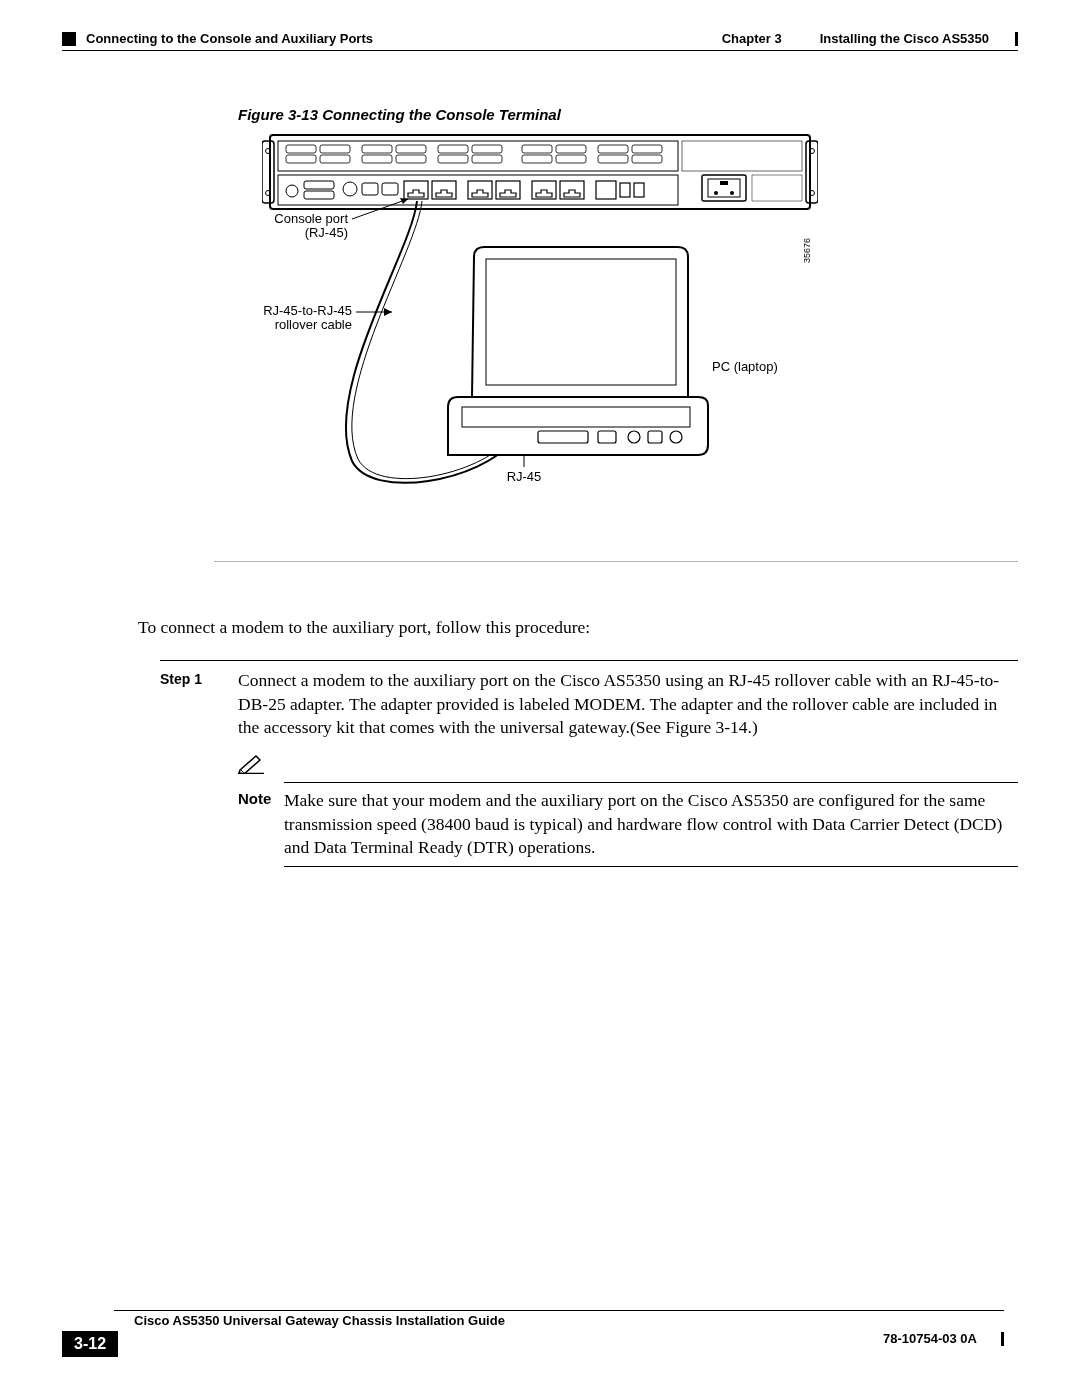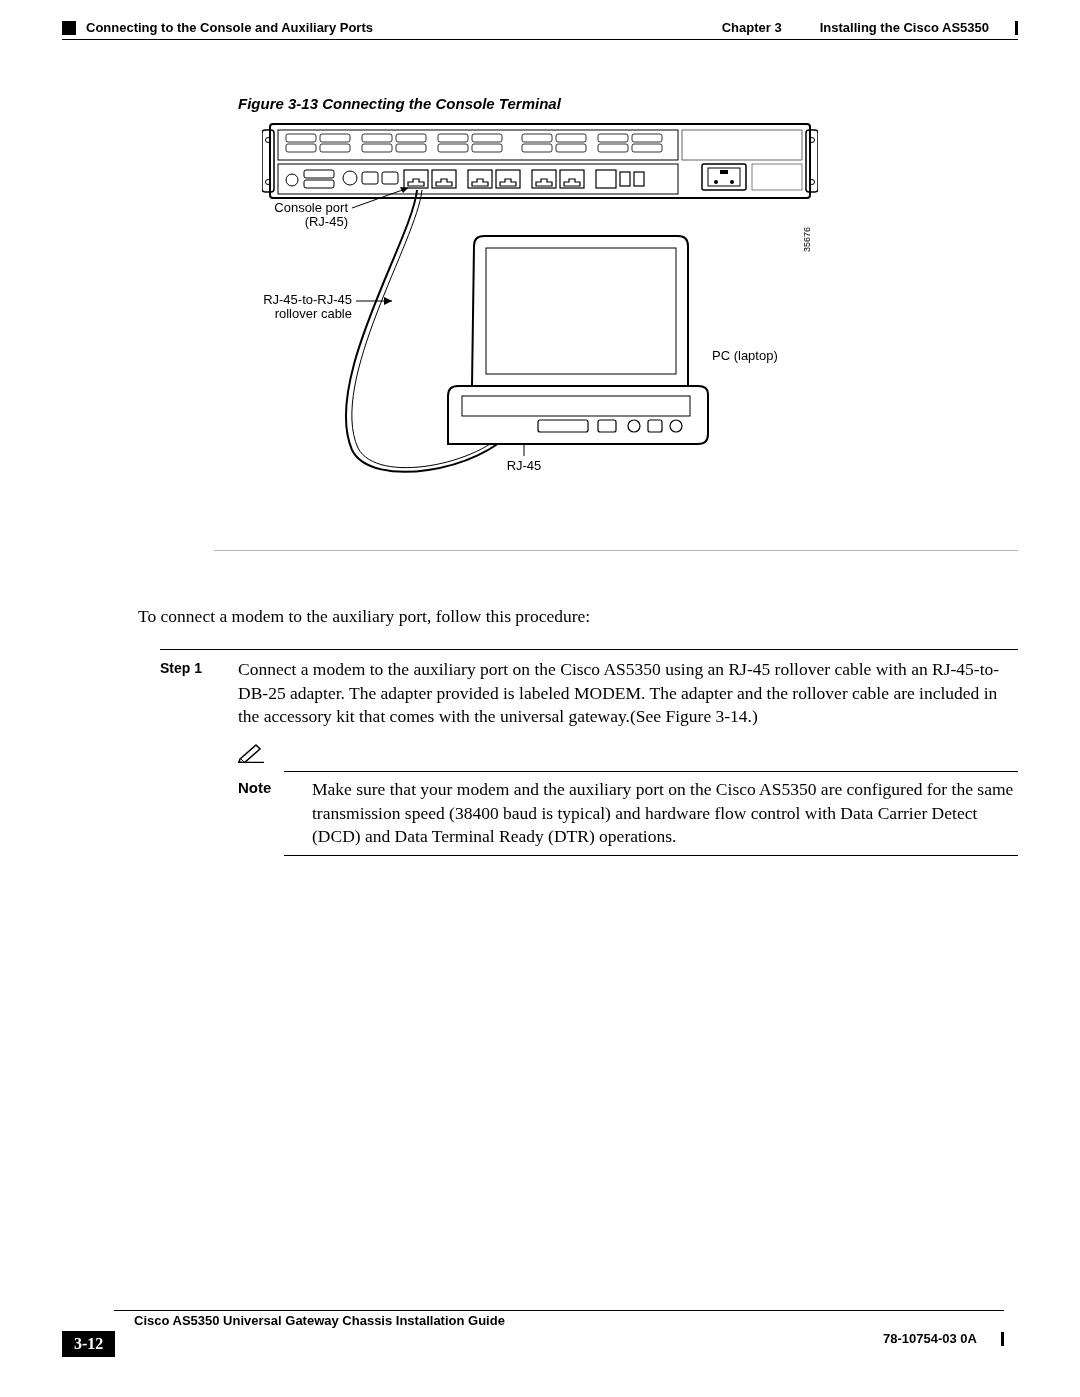--- a/index.html
+++ b/index.html
@@ -8,21 +8,21 @@
       height: 1397px;
       background: #fff;
       font-family: "Times New Roman", Times, serif;
       color: #000;
       position: relative;
     }
     .page {
       position: relative;
       width: 100%;
       height: 100%;
-      padding: 20px 62px 40px 62px;
+      padding: 31px 62px 40px 62px;
     }
     
     .hdr {
       display: flex;
       justify-content: space-between;
       align-items: flex-start;
       font-family: Helvetica, Arial, sans-serif;
       font-size: 13px;
       font-weight: bold;
       margin-bottom: 4px;
@@ -131,21 +131,20 @@
     }
     .note-rule {
       border: none;
       border-top: 1px solid #000;
       margin-left: 46px;
       margin-bottom: 6px;
     }
     .note-row {
       display: flex;
       align-items: flex-start;
-      gap: 28px;
     }
     .note-label {
       font-family: Helvetica, Arial, sans-serif;
       font-weight: bold;
       font-size: 15px;
       width: 46px;
       flex-shrink: 0;
       padding-top: 1px;
     }
     .note-text {
@@ -180,21 +179,21 @@
     }
     .footer-row {
       display: flex;
       justify-content: space-between;
       align-items: flex-start;
       margin-top: 3px;
     }
     .page-num {
       background: #000;
       color: #fff;
-      font-family: Liberation Serif, serif;
+      font-family: Liberation Sans, sans-serif;
       font-weight: bold;
       font-size: 16px;
       padding: 4px 12px;
       display: inline-block;
     }
     .pub-right {
       display: flex;
       align-items: center;
       gap: 24px;
       font-family: Helvetica, Arial, sans-serif;

